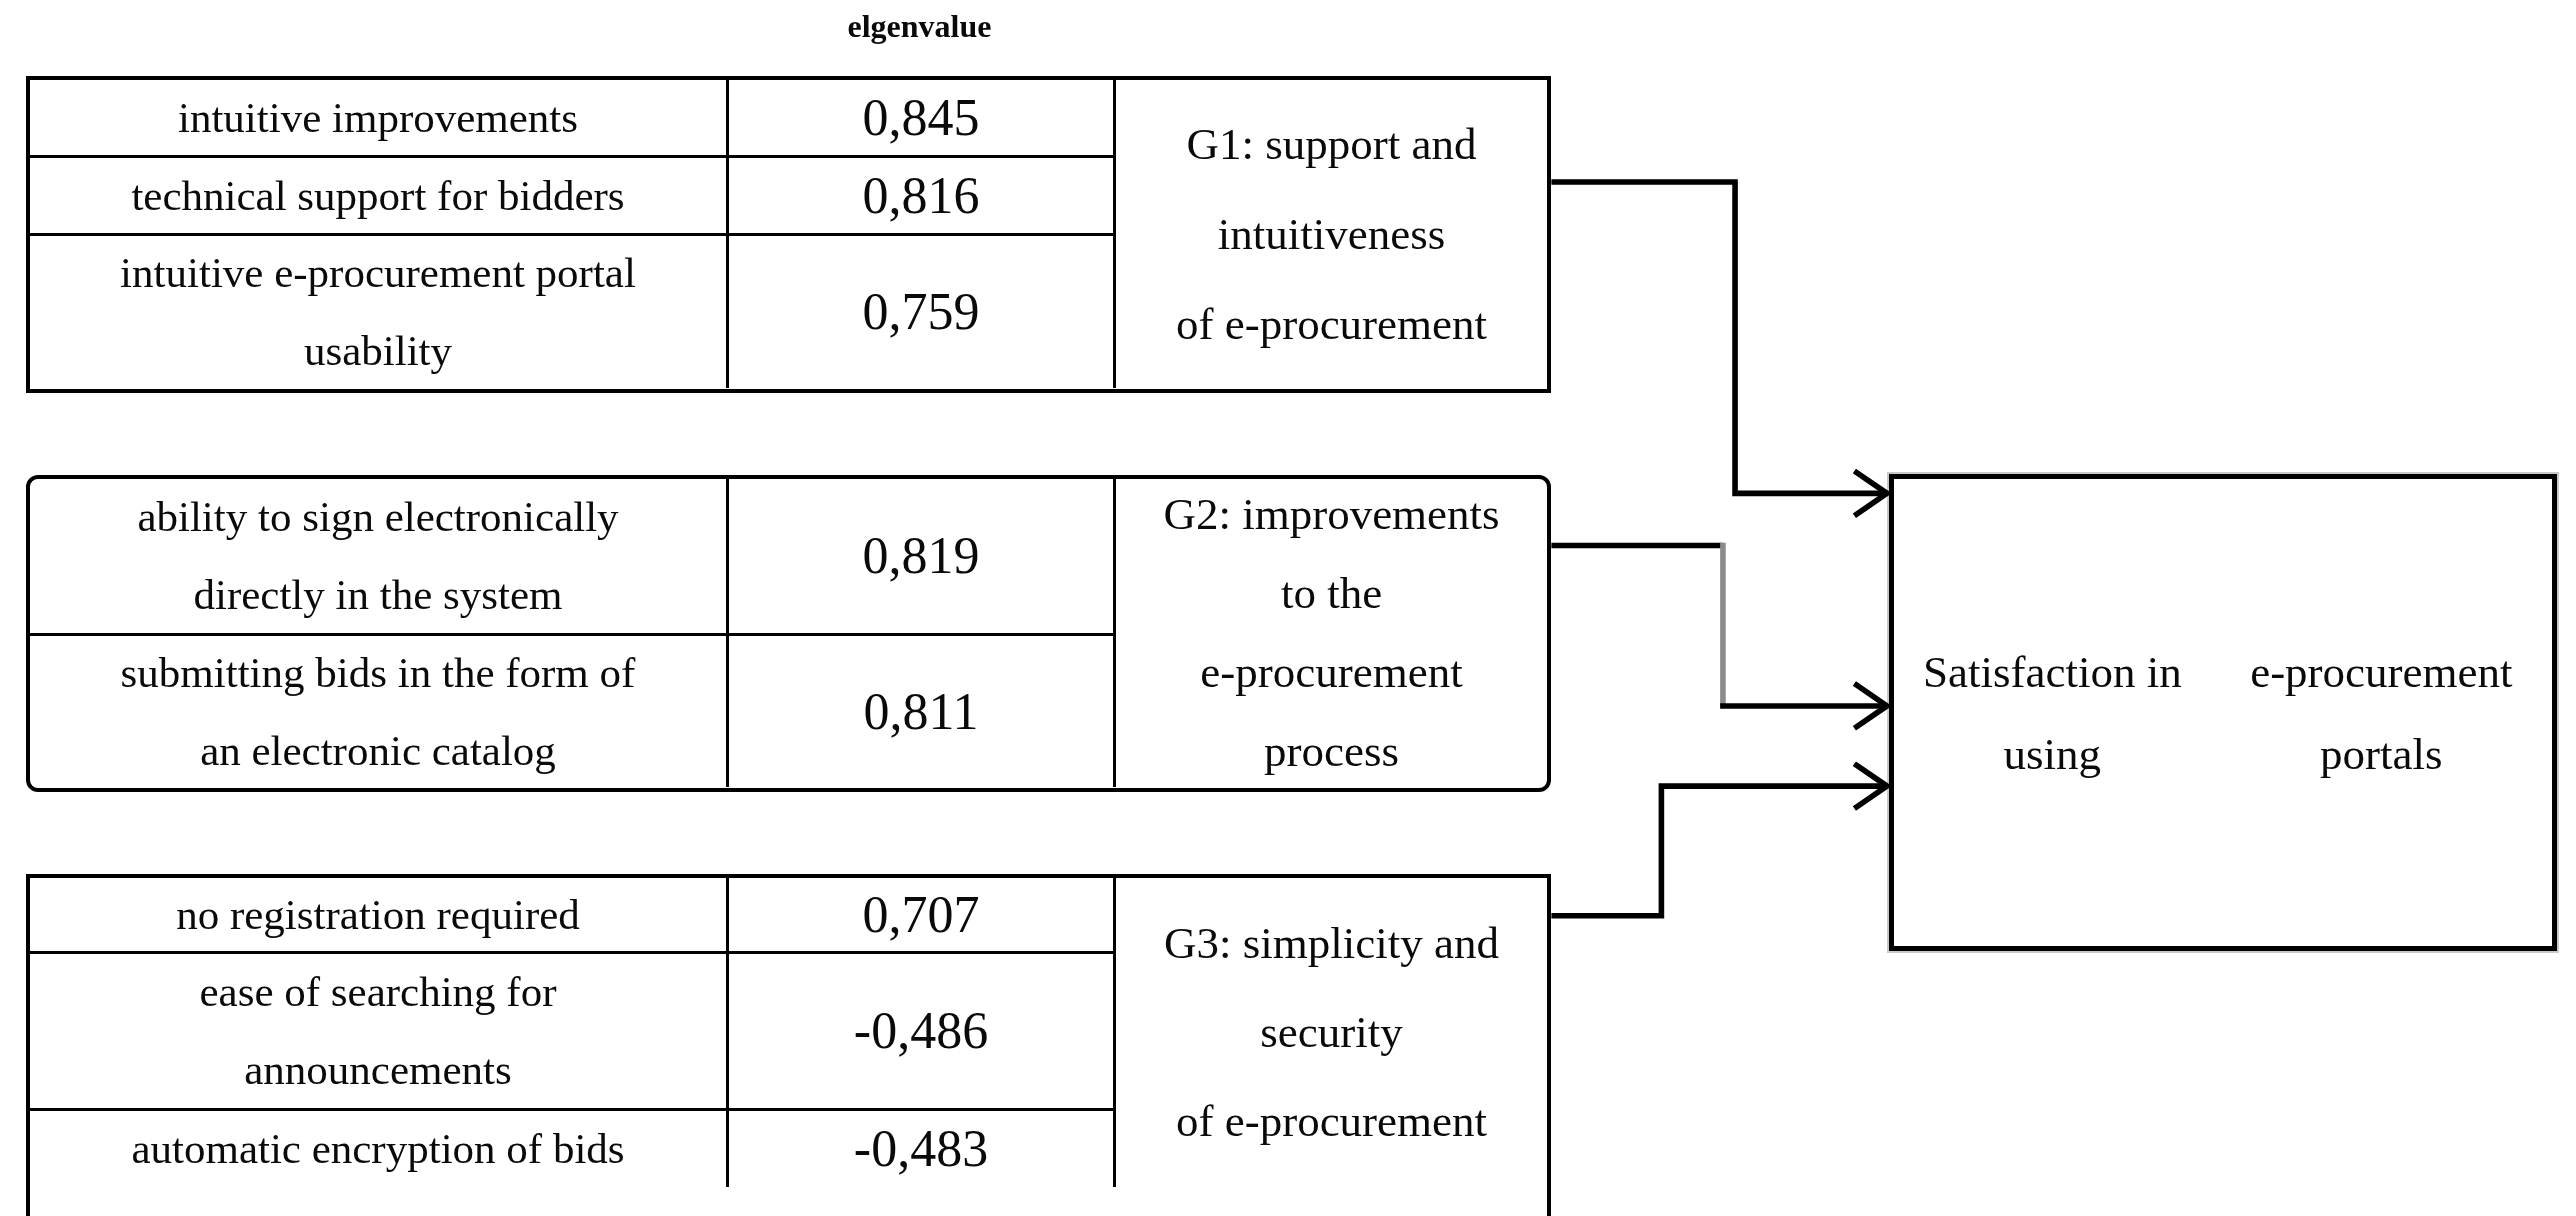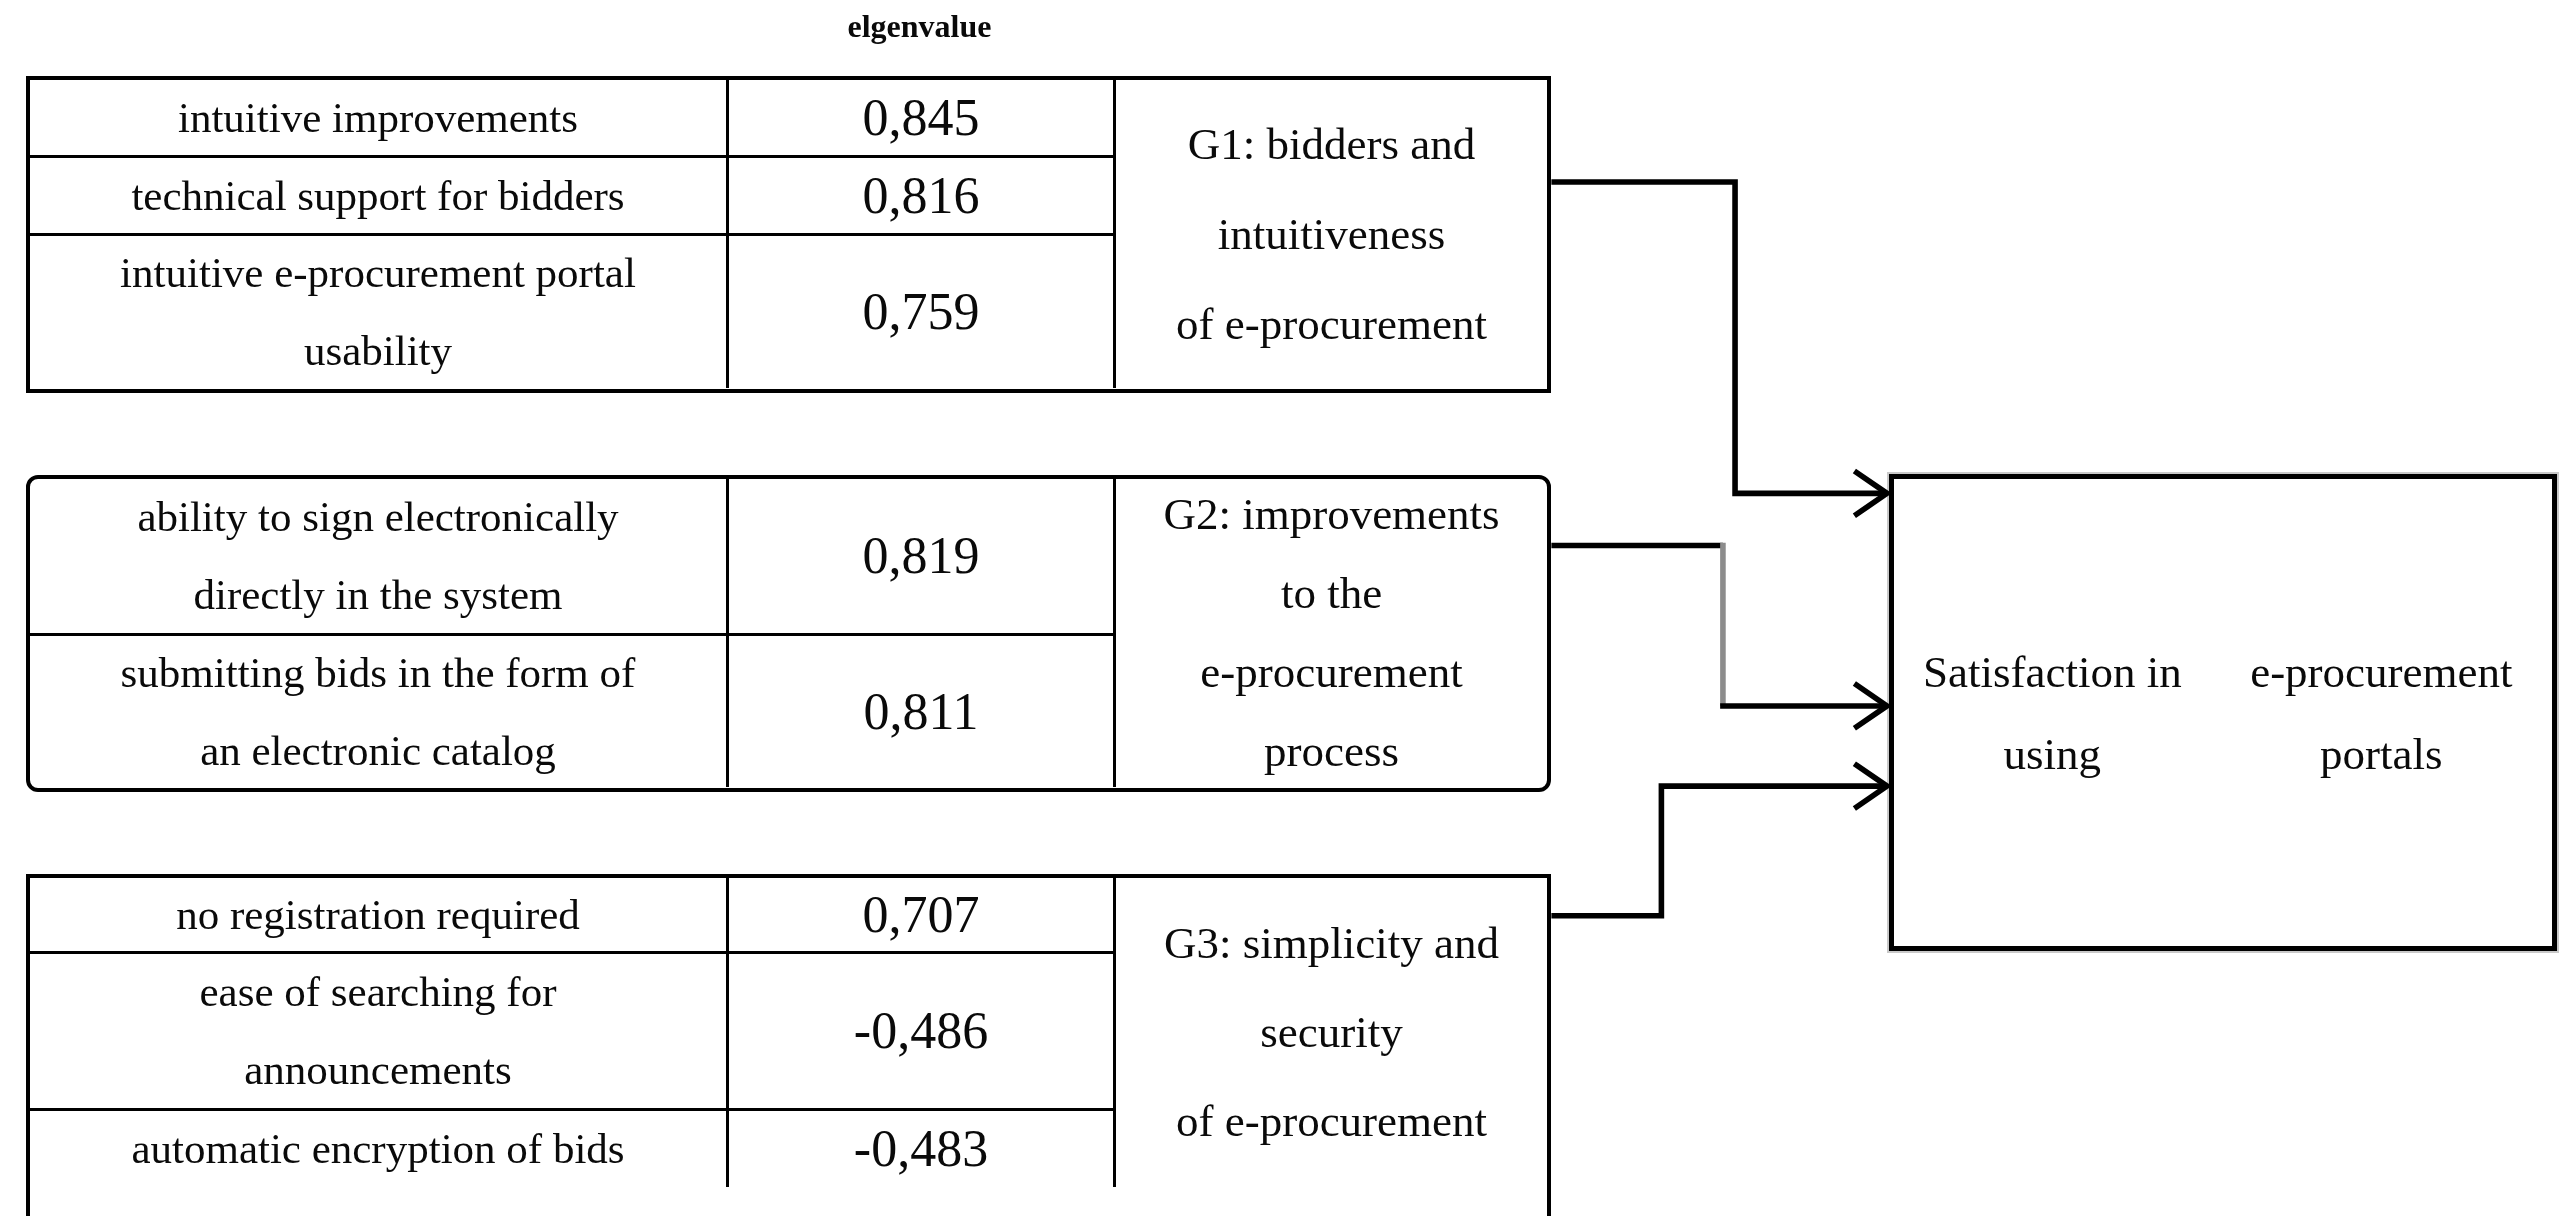--- a/index.html
+++ b/index.html
@@ -40,21 +40,21 @@
 <div id="canvas">
 
   <div class="hdr">elgenvalue</div>
 
   <div class="ftable t1">
     <div class="cell">
       <div>intuitive improvements</div>
     </div>
     <div class="cell value bl">0,845</div>
     <div class="cell gcell">
-      <div>G1: bidders and</div>
+      <div>G1: support and</div>
       <div>intuitiveness</div>
       <div>of e-procurement</div>
     </div>
     <div class="cell bt">
       <div>technical support for bidders</div>
     </div>
     <div class="cell value bl bt">0,816</div>
     <div class="cell bt">
       <div>intuitive e-procurement portal</div>
       <div>usability</div>

